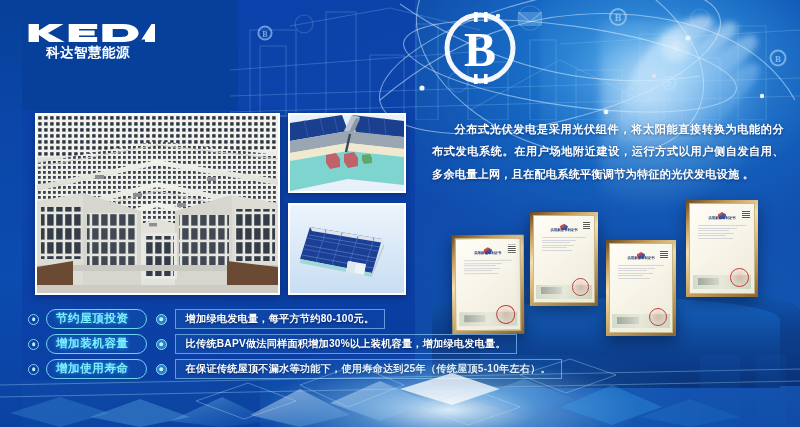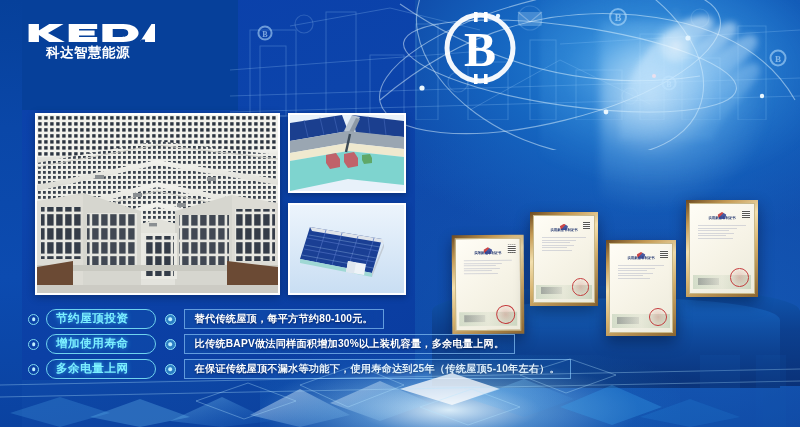--- a/index.html
+++ b/index.html
@@ -123,21 +123,21 @@
   .cert-4{left:686px;top:200px;width:72px;height:97px;}
 
   
   .bullets{position:absolute;left:28px;top:310px;width:740px;}
   .brow{display:flex;align-items:center;height:18px;margin-bottom:7px;}
   .ring{width:11px;height:11px;border-radius:50%;border:1.4px solid #7fd8ef;
     box-sizing:border-box;position:relative;flex:0 0 auto;}
   .ring::after{content:"";position:absolute;left:50%;top:50%;width:3.6px;height:3.6px;
     border-radius:50%;background:#bff0ff;transform:translate(-50%,-50%);}
   .ring.fill{background:rgba(80,200,235,.45);border-color:#8fe2f7;}
-  .badge{margin-left:7px;padding:1px 26px 2px 9px;border:1.3px solid #6fd3ee;border-radius:10px;
+  .badge{margin-left:7px;padding:1px 17px 2px 9px;border:1.3px solid #6fd3ee;border-radius:10px;
     color:#7df0ff;font-size:11.5px;font-weight:bold;white-space:nowrap;letter-spacing:.6px;
     text-shadow:0 0 5px rgba(60,200,255,.7);background:rgba(20,90,180,.25);}
   .ring2{margin-left:9px;}
   .btext{margin-left:8px;padding:1.5px 10px 2.5px 10px;border:1px solid rgba(150,210,255,.62);
     color:#ffffff;font-size:10.2px;font-weight:bold;white-space:nowrap;letter-spacing:.2px;
     background:linear-gradient(90deg,rgba(20,85,175,.42),rgba(20,85,175,.12));
     text-shadow:0 1px 2px rgba(0,15,50,.6);}
 </style>
 </head>
 <body>
@@ -408,20 +408,21 @@
         <path d="M19,30 L90,42"></path>
           <path d="M15,40 L86,53"></path>
           <path d="M12,50 L83,63"></path>
       </g>
 
       <polygon points="58,56 76,59 74,70 56,67" fill="#eef3f8"></polygon>
       <polygon points="58,56 66,57.4 64,68.6 56,67" fill="#dfe7ef"></polygon>
     </svg>
   </div>
 
+  <div class="desc">分布式光伏发电是采用光伏组件，将太阳能直接转换为电能的分布式发电系统。在用户场地附近建设，运行方式以用户侧自发自用、多余电量上网，且在配电系统平衡调节为特征的光伏发电设施 。</div>
 
   <div class="cert cert-1">
     <div class="inner">
       <div class="emblem"></div>
       <div class="qr"></div>
       <div class="ct">实用新型专利证书</div>
       <div class="blk">
         <div class="para"></div>
           <div class="para" style="width:80%"></div>
         <div class="para" style="width:66%"></div>
@@ -491,33 +492,33 @@
       <div class="seal"></div>
     </div>
   </div>
 
   <div class="bullets">
 
     <div class="brow">
       <span class="ring"></span>
       <span class="badge">节约屋顶投资</span>
       <span class="ring fill ring2"></span>
-      <span class="btext">替代传统屋顶，每平方节约80-100元。</span>
+      <span class="btext">增加绿电发电量，每平方节约80-100元。</span>
+    </div>
+
+    <div class="brow">
+      <span class="ring"></span>
+      <span class="badge">增加装机容量</span>
+      <span class="ring fill ring2"></span>
+      <span class="btext">比传统BAPV做法同样面积增加30%以上装机容量，增加绿电发电量。</span>
     </div>
 
     <div class="brow">
       <span class="ring"></span>
       <span class="badge">增加使用寿命</span>
-      <span class="ring fill ring2"></span>
-      <span class="btext">比传统BAPV做法同样面积增加30%以上装机容量，多余电量上网。</span>
-    </div>
-
-    <div class="brow">
-      <span class="ring"></span>
-      <span class="badge">多余电量上网</span>
       <span class="ring fill ring2"></span>
       <span class="btext">在保证传统屋顶不漏水等功能下，使用寿命达到25年（传统屋顶5-10年左右）。</span>
     </div>
 
   </div>
 
   <div class="footer-decor">
     <div class="footer-glow"></div>
     <svg width="800" height="72" viewBox="0 0 800 72" style="position:absolute;left:0;bottom:0;">
       <defs>

